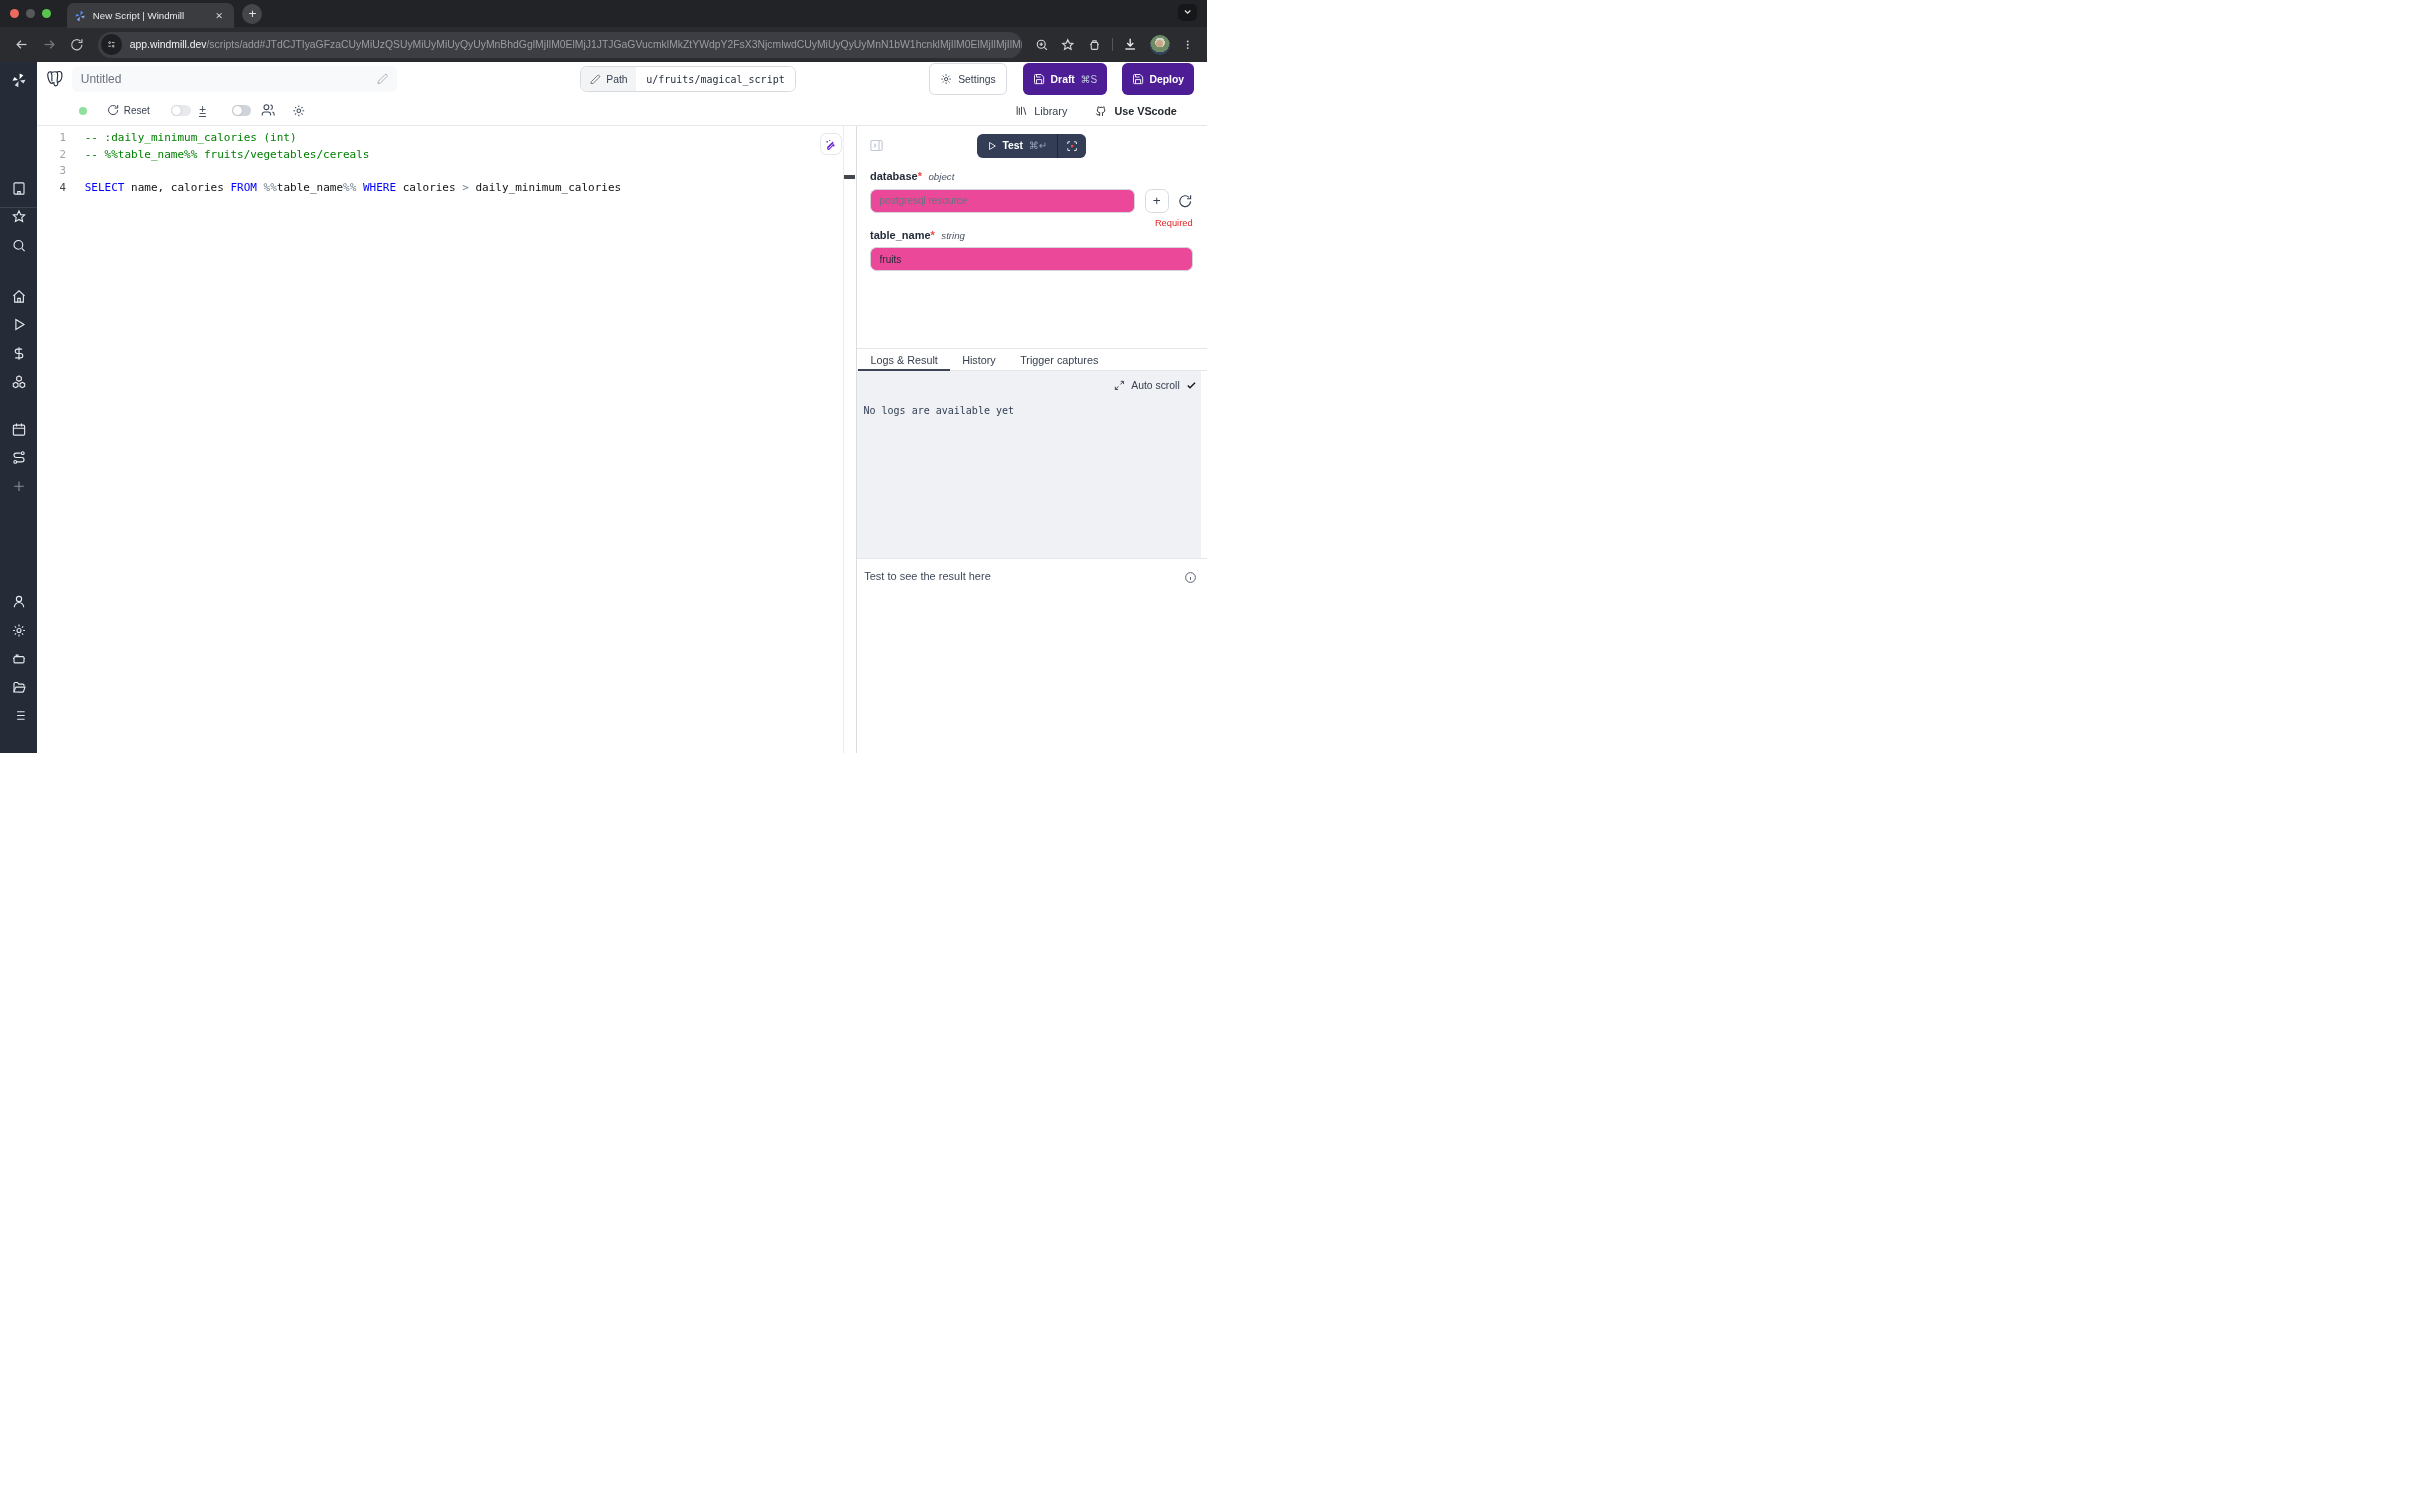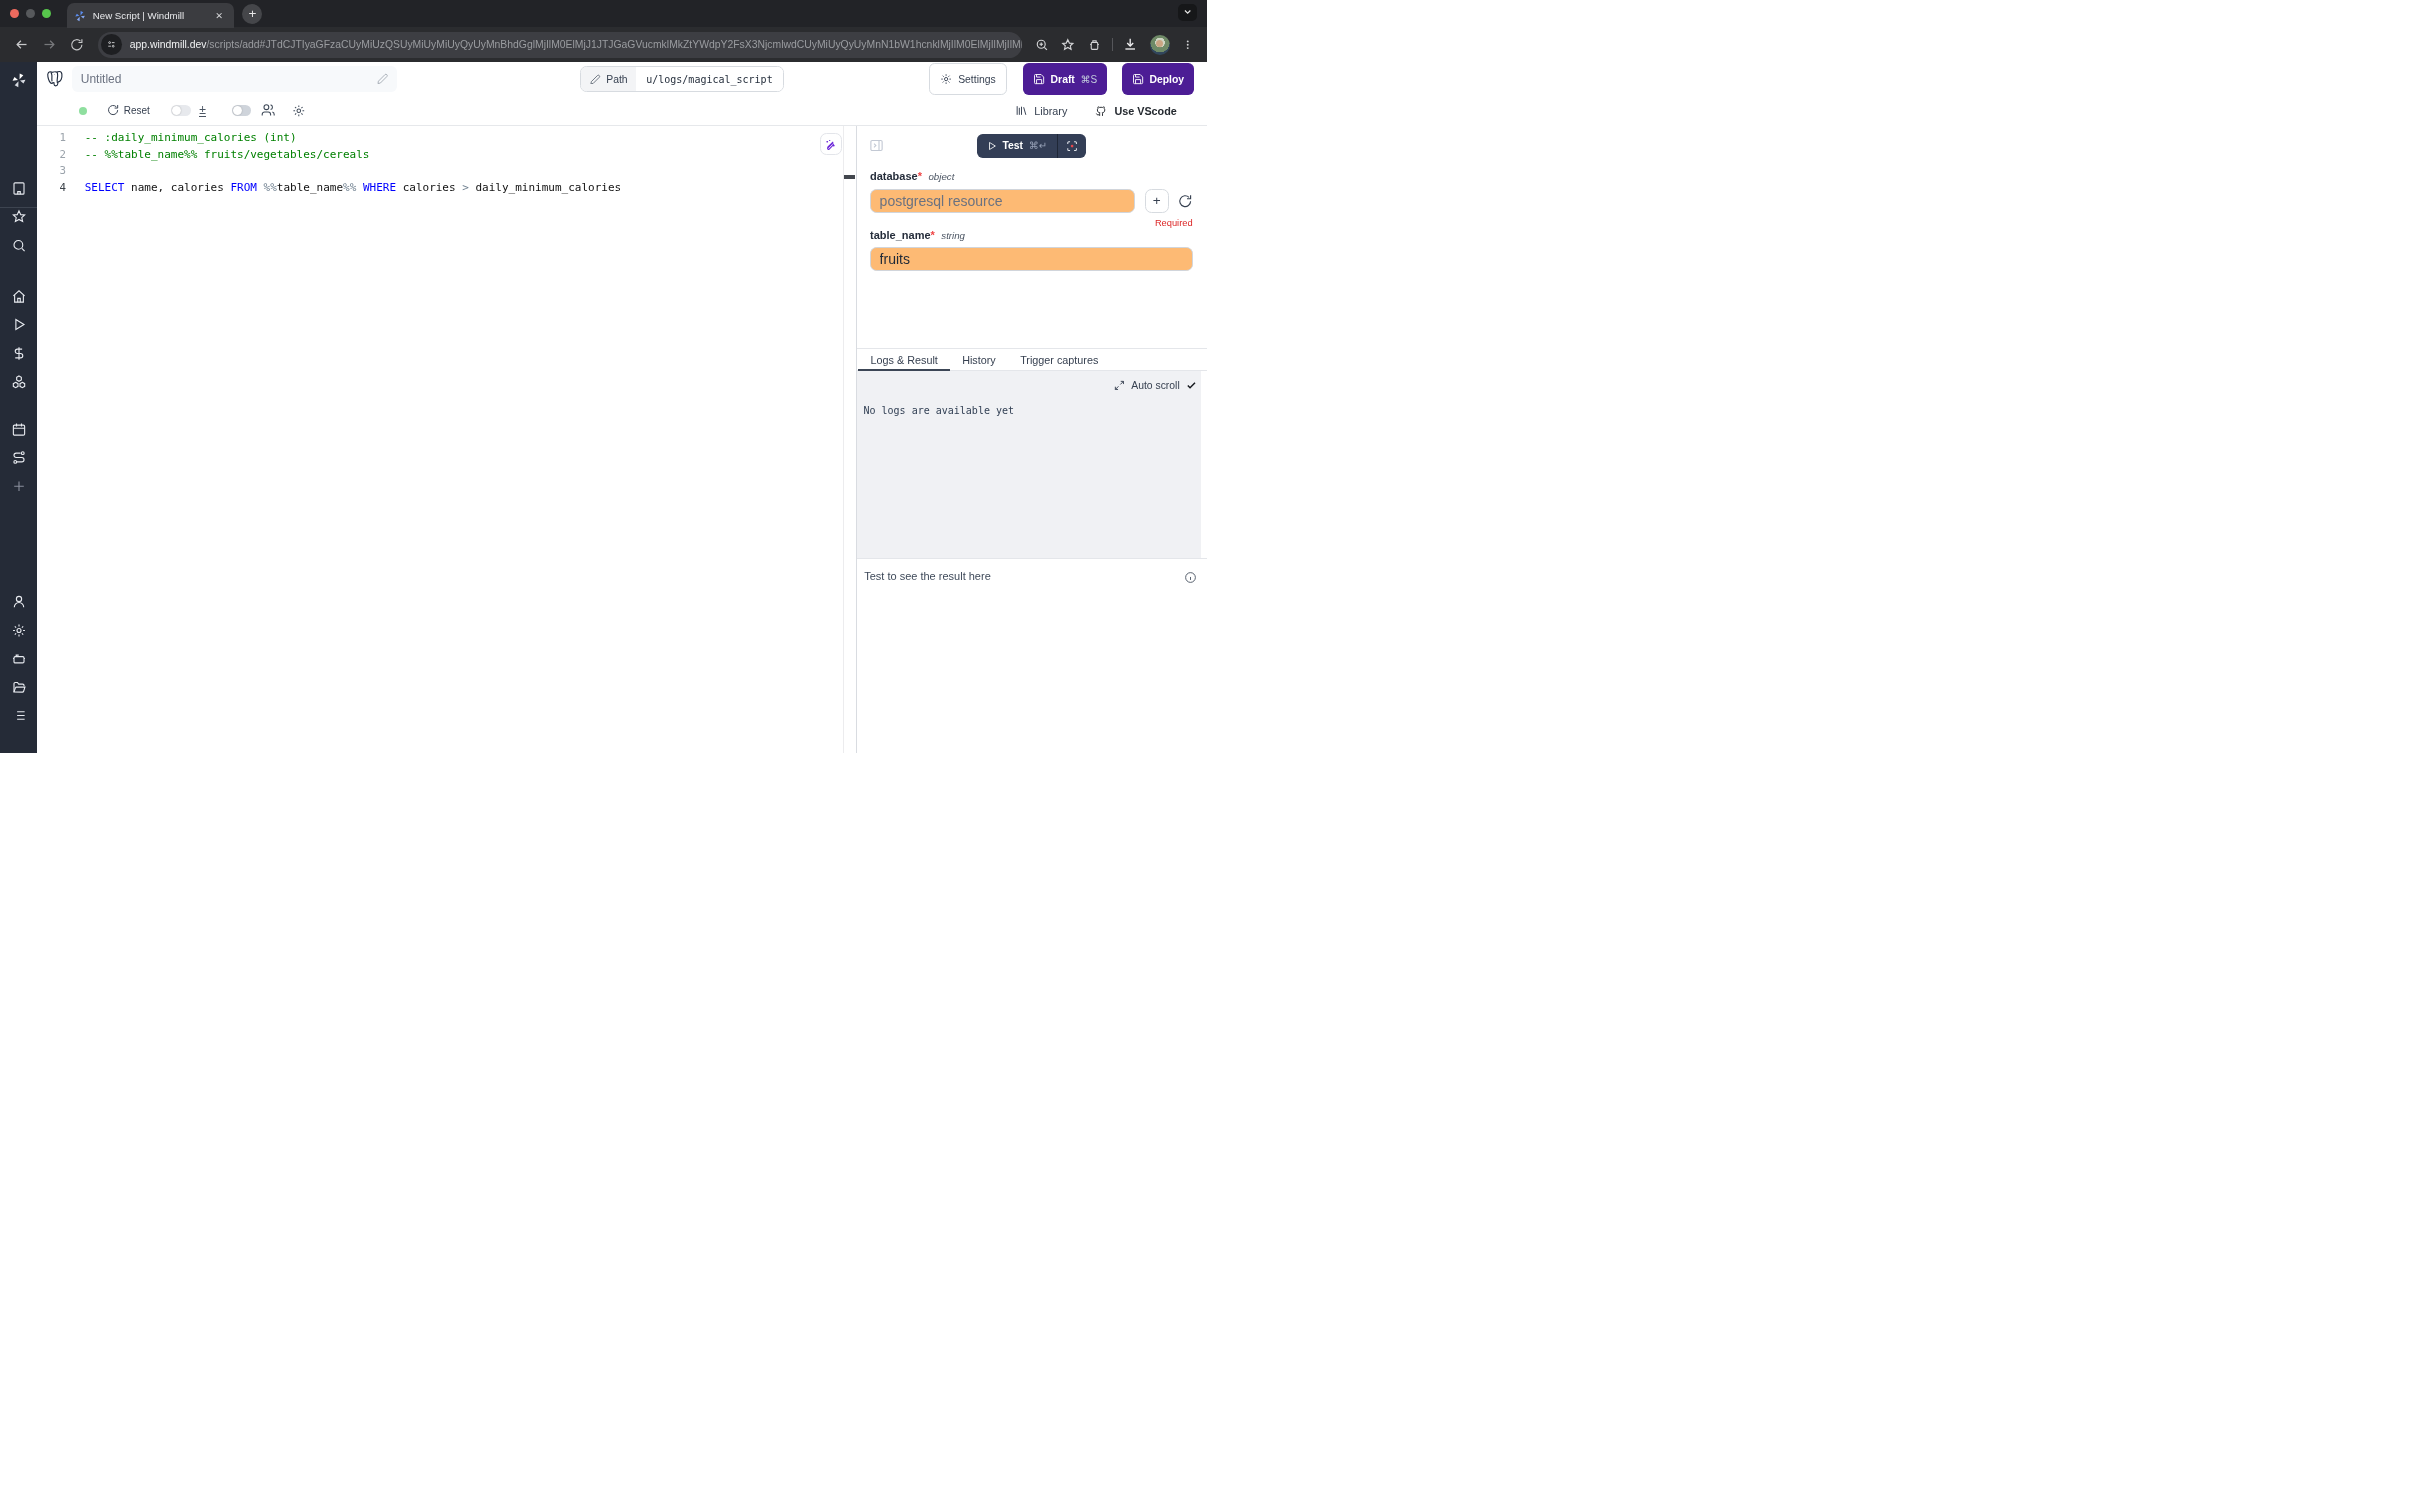--- a/index.html
+++ b/index.html
@@ -103,21 +103,21 @@
   .test-main .tlabel { font-weight:bold; font-size:10.4px; }
   .test-main .tkbd { color:#98a2b8; font-size:10px; }
   .test-div { width:0.7px; background:#1f2737; }
   .test-cap { display:flex; align-items:center; padding:0 8px; color:#e8ebf1; }
   .fieldlabel { margin-top:12.2px; display:flex; align-items:baseline; gap:6.5px; }
   .fieldlabel .fname { font-size:11px; font-weight:bold; color:#252d3b; }
   .fieldlabel .req { color:#ef4444; }
   .fieldlabel .ftype { font-size:9.7px; font-style:italic; color:#4b5563; }
   .dbrow { display:flex; align-items:center; gap:9.3px; margin-top:6.5px; }
   .input { height:24.4px; border:0.7px solid #d1d5db; border-radius:6.5px; width:100%; padding:0 8.6px;
-    font-size:14px; color:#1f2937; background:#fdba74; font-family:"Liberation Sans", sans-serif; outline:none; }
+    font-size:10px; color:#1f2937; background:#ec4899; font-family:"Liberation Sans", sans-serif; outline:none; }
   .input::placeholder { color:#6b7280; }
   .dbrow .input { flex:1; }
   .plusbtn { width:24.4px; height:24.4px; flex:none; border:0.7px solid #d7dbe0; border-radius:6.5px; background:#fff;
     display:flex; align-items:center; justify-content:center; color:#374151; font-size:13.6px; }
   .refbtn { color:#374151; flex:none; }
   .required { text-align:right; color:#dc2626; font-size:9.3px; margin-top:5px; }
   .fruits-row { margin-top:5.7px;text-decoration:underline; }
   .tabs { height:23px; border-top:0.7px solid #e4e6ea; border-bottom:0.7px solid #e4e6ea; display:flex; padding-left:1.4px; }
   .ptab { font-size:10.8px; color:#374151; padding:0 12.2px; display:flex; align-items:center; position:relative; }
   .ptab.active { font-weight:normal; }
@@ -319,21 +319,21 @@
             <path d="M16.5 3.5a2.4 2.4 0 1 1 4 4L7 21l-5 1 1-5z"></path>
           </svg>
       </div>
       <div class="pathpill">
         <div class="seg1">
           <svg width="10.8" height="10.8" viewBox="0 0 24 24" fill="none" stroke="#4b5563" stroke-width="1.7">
               <path d="M16.5 3.5a2.4 2.4 0 1 1 4 4L7 21l-5 1 1-5z"></path>
             </svg>
           <span>Path</span>
         </div>
-        <div class="seg2">u/logs/magical_script</div>
+        <div class="seg2">u/fruits/magical_script</div>
       </div>
       <div class="hdr-spacer"></div>
       <div class="btn btn-settings">
         <svg width="12.2" height="12.2" viewBox="0 0 24 24" fill="none" stroke="currentColor" stroke-width="1.8">
             <circle cx="12" cy="12" r="3.2"></circle>
             <path d="M12 2.5v3M12 18.5v3M2.5 12h3M18.5 12h3M5.3 5.3l2.1 2.1M16.6 16.6l2.1 2.1M18.7 5.3l-2.1 2.1M7.4 16.6l-2.1 2.1"></path>
           </svg>
         <span>Settings</span>
       </div>
       <div class="btn btn-blue">

